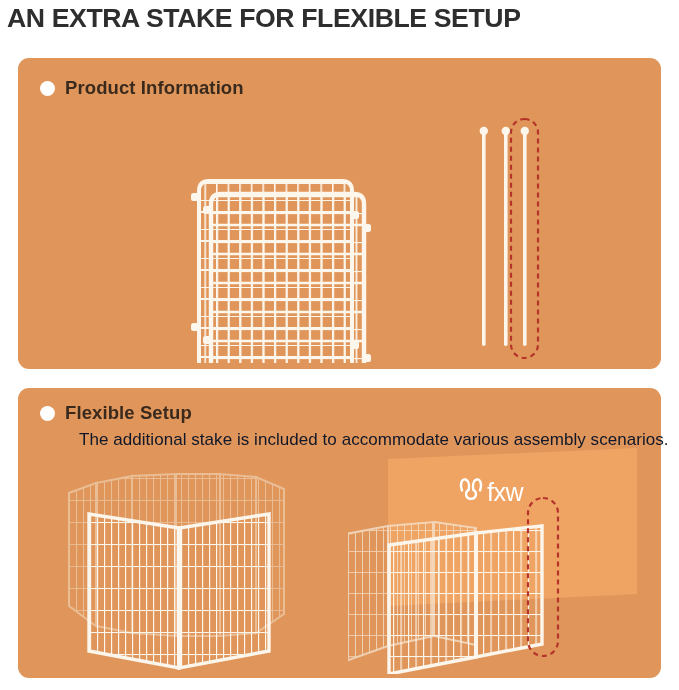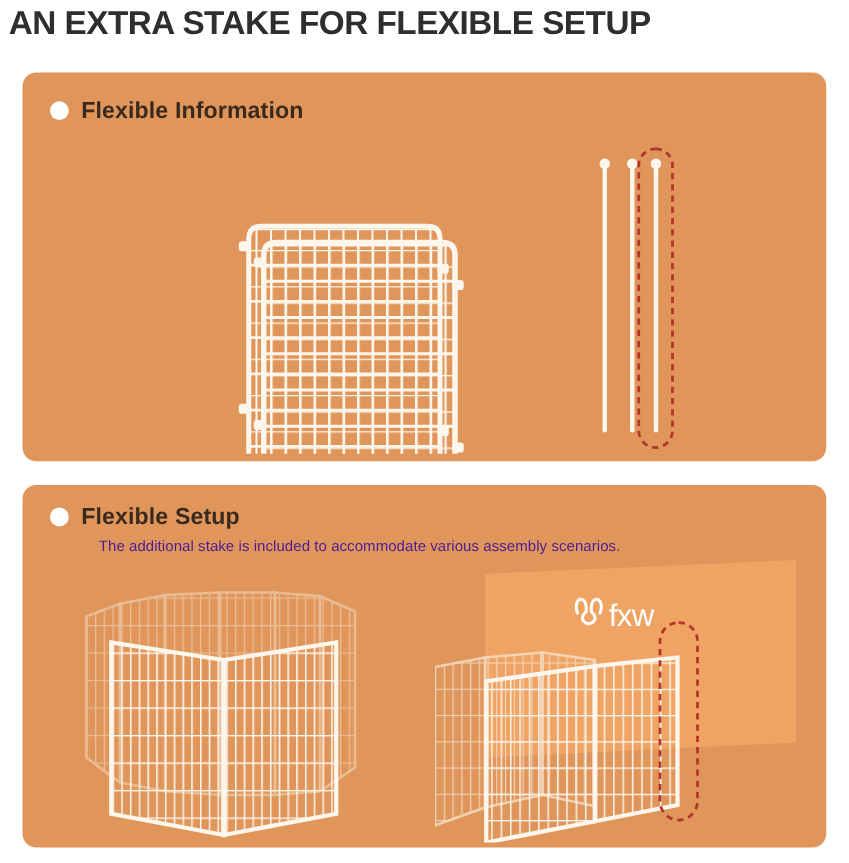--- a/index.html
+++ b/index.html
@@ -65,22 +65,22 @@
     font-size: 18.5px;
     font-weight: bold;
     color: #3a2a1e;
     letter-spacing: 0.1px;
     white-space: nowrap;
   }
   .card-sub {
     position: absolute;
     left: 61px;
     top: 42px;
-    font-size: 12px;
-    color: #4c1d95;
+    font-size: 17px;
+    color: #0f172a;
     letter-spacing: 0.05px;
     white-space: nowrap;
   }
 
   
   .illus {
     position: absolute;
     overflow: hidden;
   }
 
@@ -114,21 +114,21 @@
 </style>
 </head>
 <body>
 
 <div class="page-title">AN EXTRA STAKE FOR FLEXIBLE SETUP</div>
 
 <div class="card" id="card-product">
 
   <div class="card-head">
     <span class="bullet-dot"></span>
-    <span class="card-title">Flexible Information</span>
+    <span class="card-title">Product Information</span>
   </div>
 
   <div class="illus" id="illus-panels">
     <svg width="240" height="250" viewBox="0 0 240 250">
       <defs>
 
         <pattern id="meshBack" x="0" y="0" width="11.6" height="29" patternUnits="userSpaceOnUse">
           <path d="M0 0 H11.6" stroke="#fdf6ec" stroke-width="2.0" fill="none"></path>
           <path d="M0.6 0 V29" stroke="#fdf6ec" stroke-width="2.0" fill="none"></path>
         </pattern>

